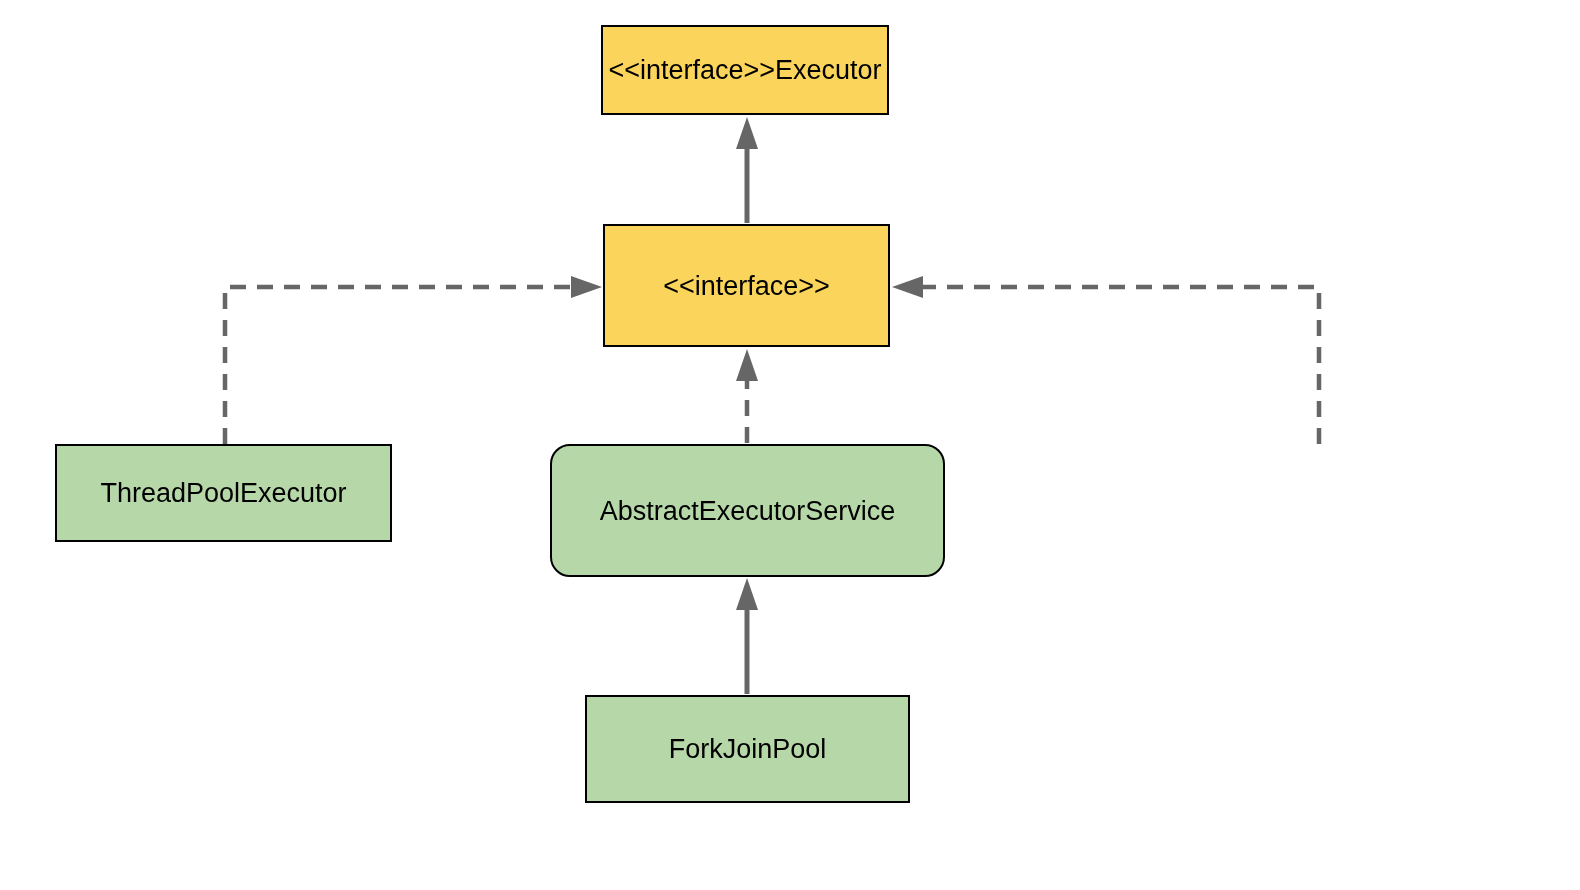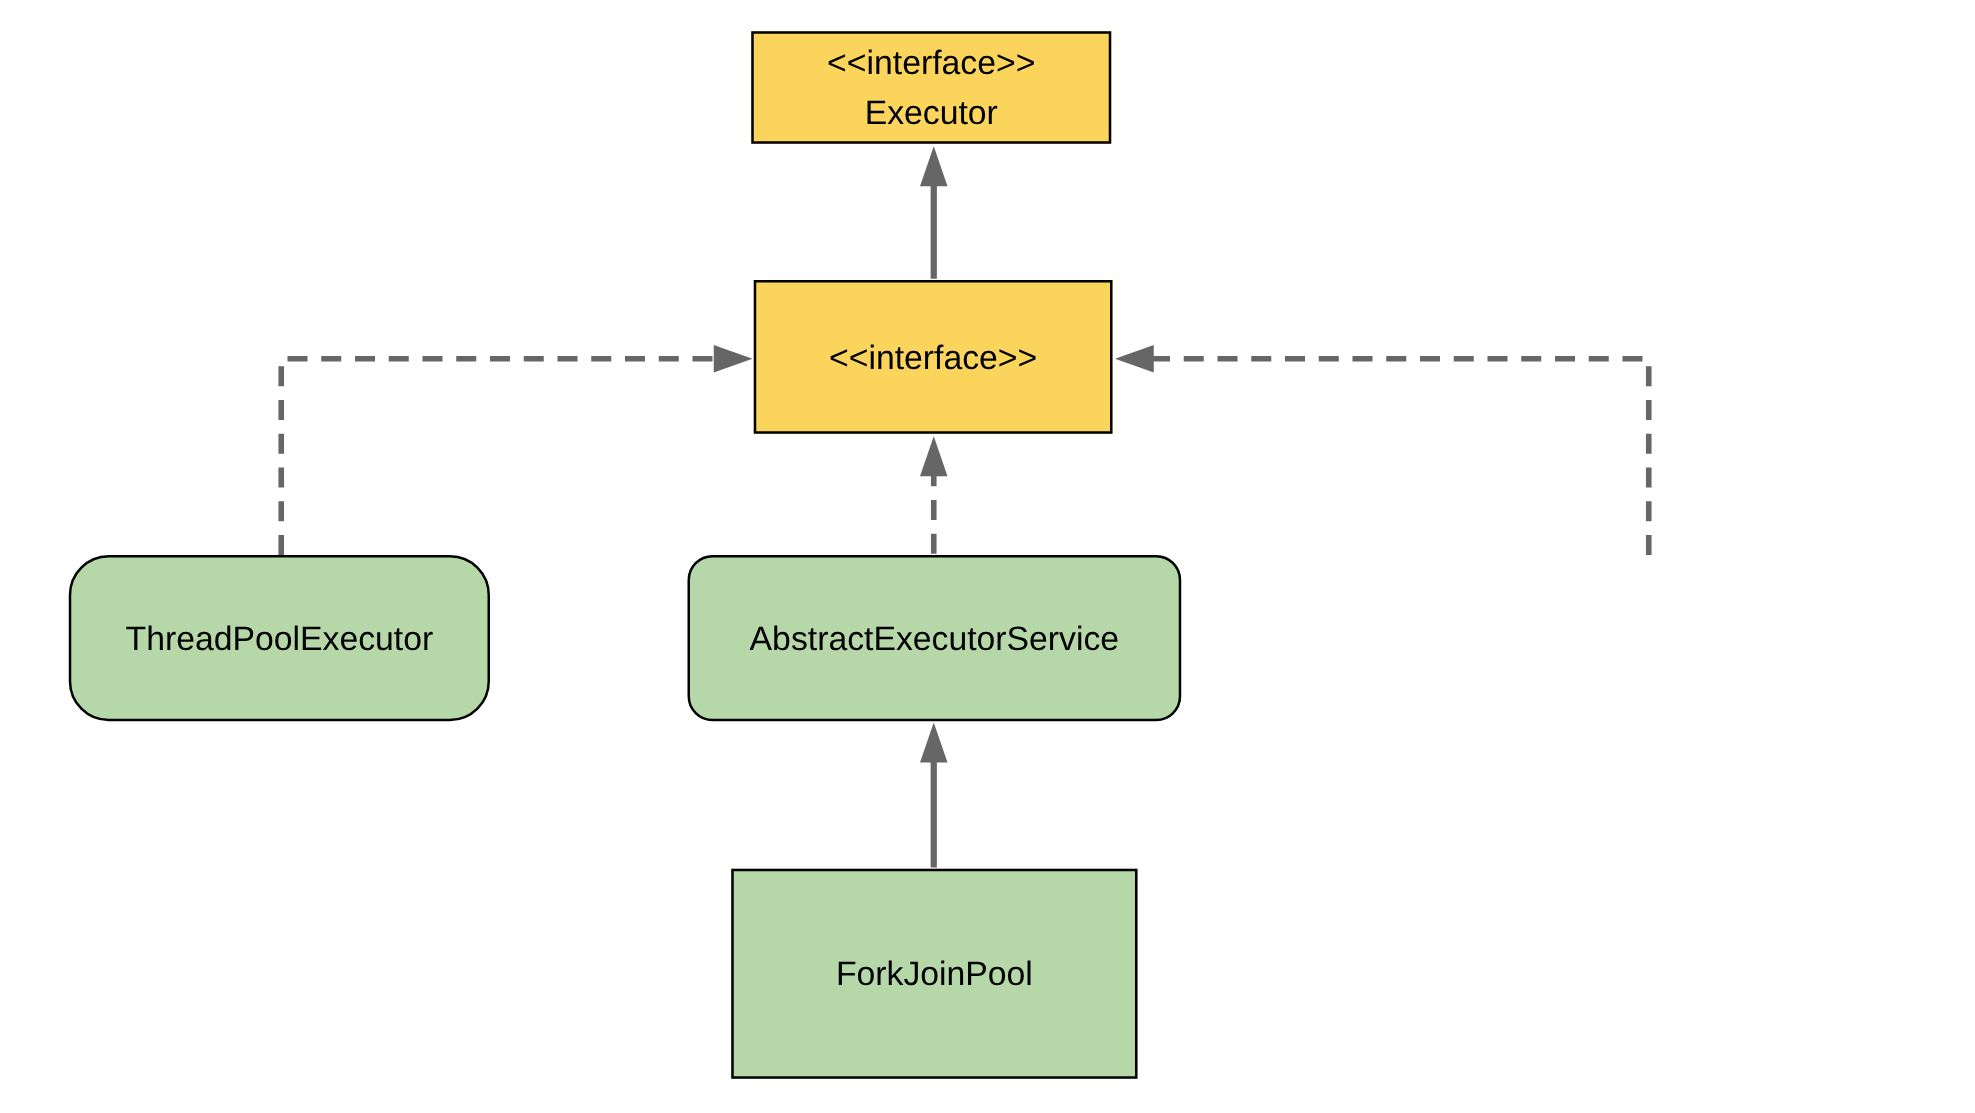--- a/index.html
+++ b/index.html
@@ -13,37 +13,37 @@
     width: 1580px;
     height: 890px;
     background: var(--background, #ffffff);
     overflow: hidden;
   }
   .node {
     position: absolute;
     box-sizing: border-box;
     border: 2px solid var(--box-border, #000000);
     display: flex;
-    flex-direction: column;
+    flex-direction: row;
     align-items: center;
     justify-content: center;
     text-align: center;
     color: var(--text, #000000);
     font-size: 27px;
     line-height: 40px;
   }
   .node.interface { background: var(--interface-fill, #fbd45b); }
   .node.klass     { background: var(--class-fill, #b6d7a8); }
 
   .node-executor            { left: 601px;  top: 25px;  width: 288px; height: 90px; }
   .node-executor-service    { left: 603px;  top: 224px; width: 287px; height: 123px; }
-  .node-thread-pool         { left: 55px;   top: 444px; width: 337px; height: 133px; border-radius: 32px; }
+  .node-thread-pool         { left: 55px;   top: 444px; width: 337px; height: 98px; }
   .node-abstract-service    { left: 550px;  top: 444px; width: 395px; height: 133px; border-radius: 20px; }
   .node-scheduled-service   { left: 1102px; top: 444px; width: 426px; height: 133px; }
-  .node-fork-join-pool      { left: 585px;  top: 695px; width: 325px; height: 168px; }
+  .node-fork-join-pool      { left: 585px;  top: 695px; width: 325px; height: 108px; }
 
   svg.edges {
     position: absolute;
     left: 0; top: 0;
     width: 1580px;
     height: 890px;
     pointer-events: none;
   }
   .edge-line {
     stroke: var(--arrow, #666666);

